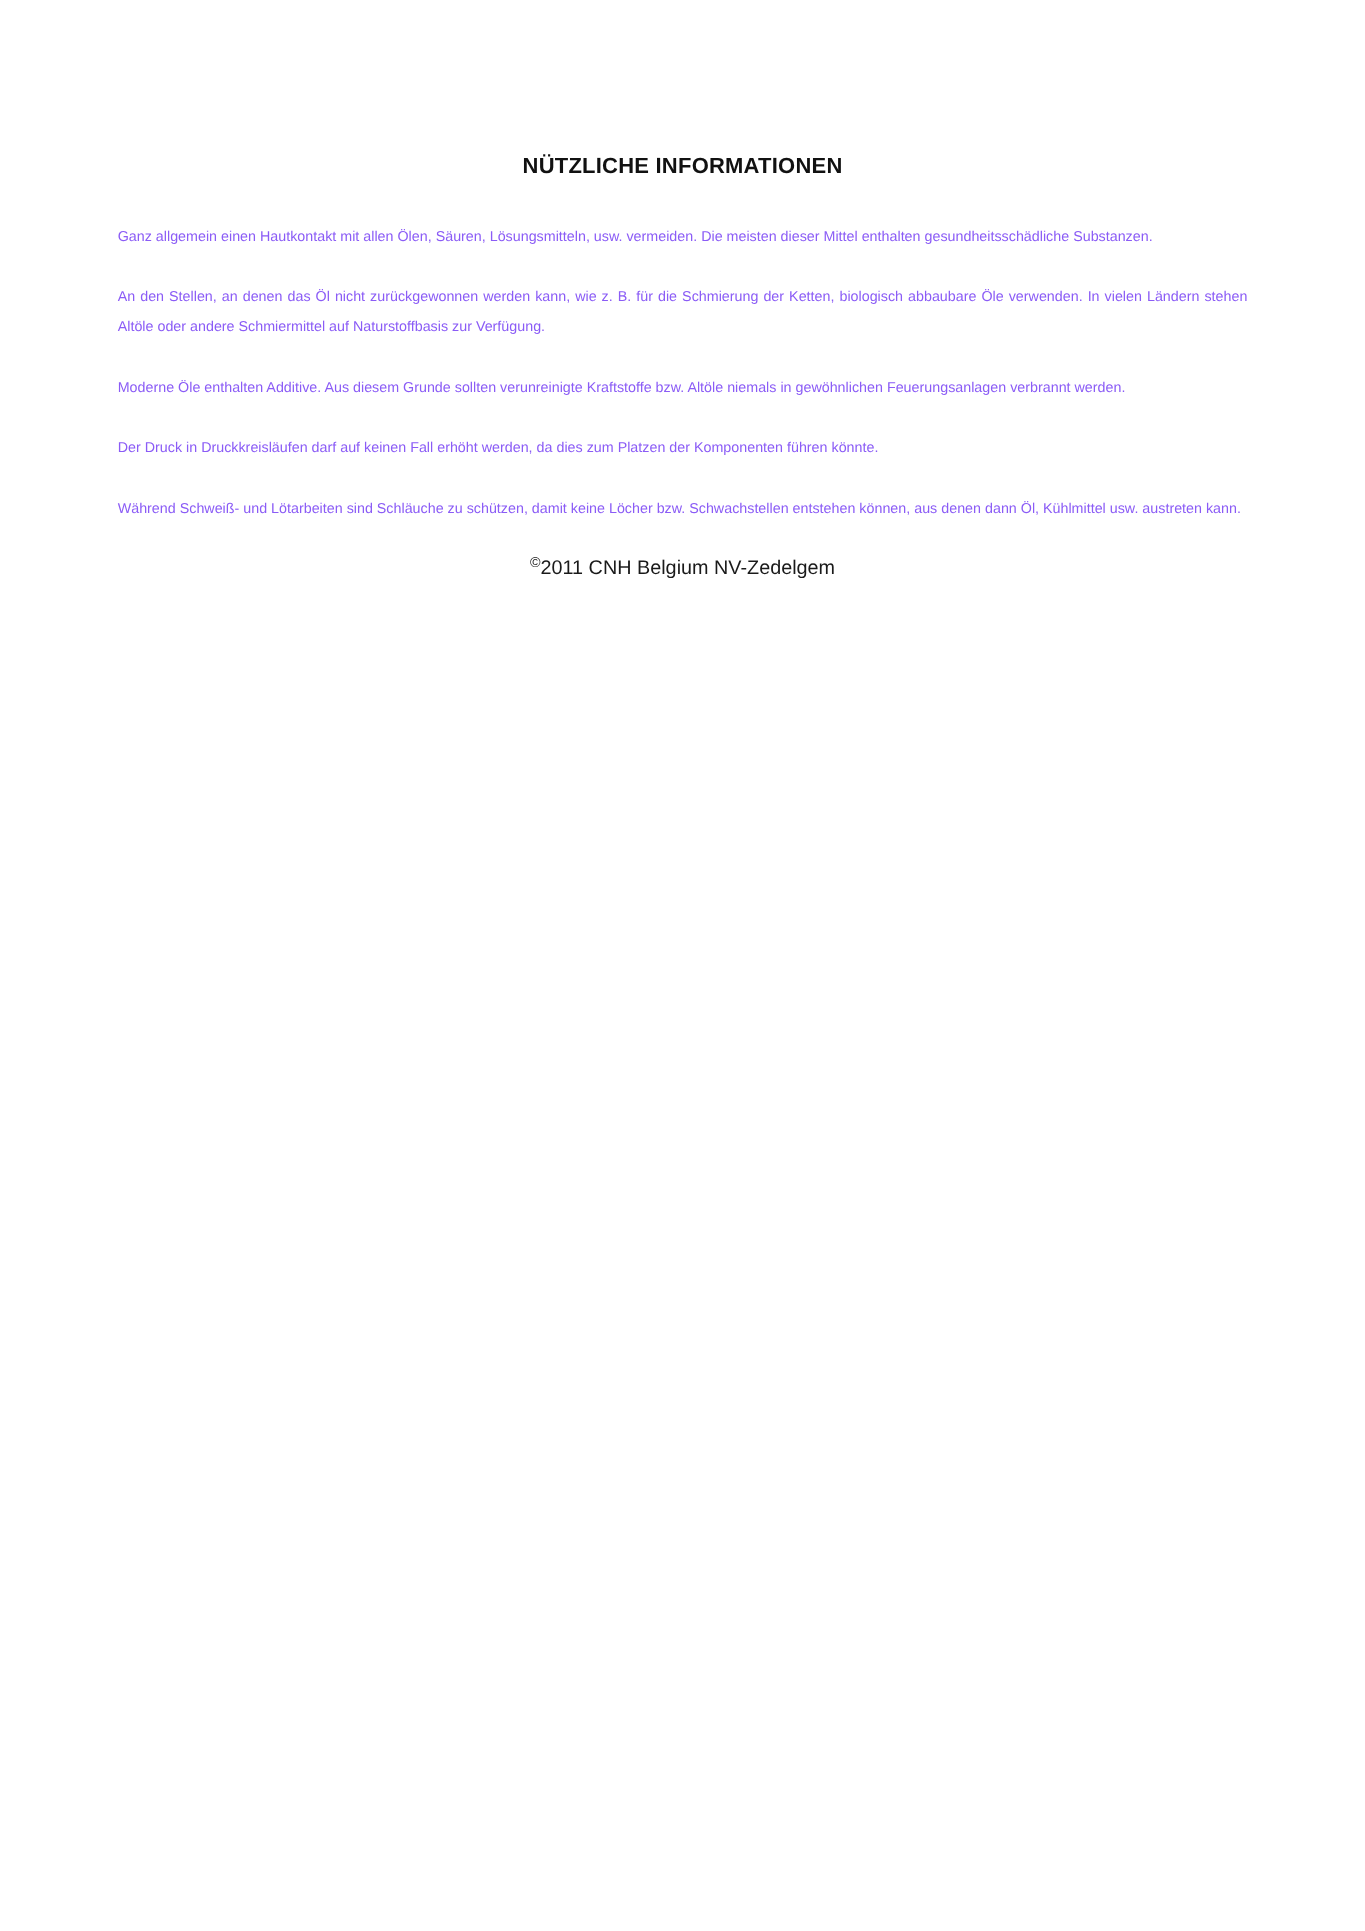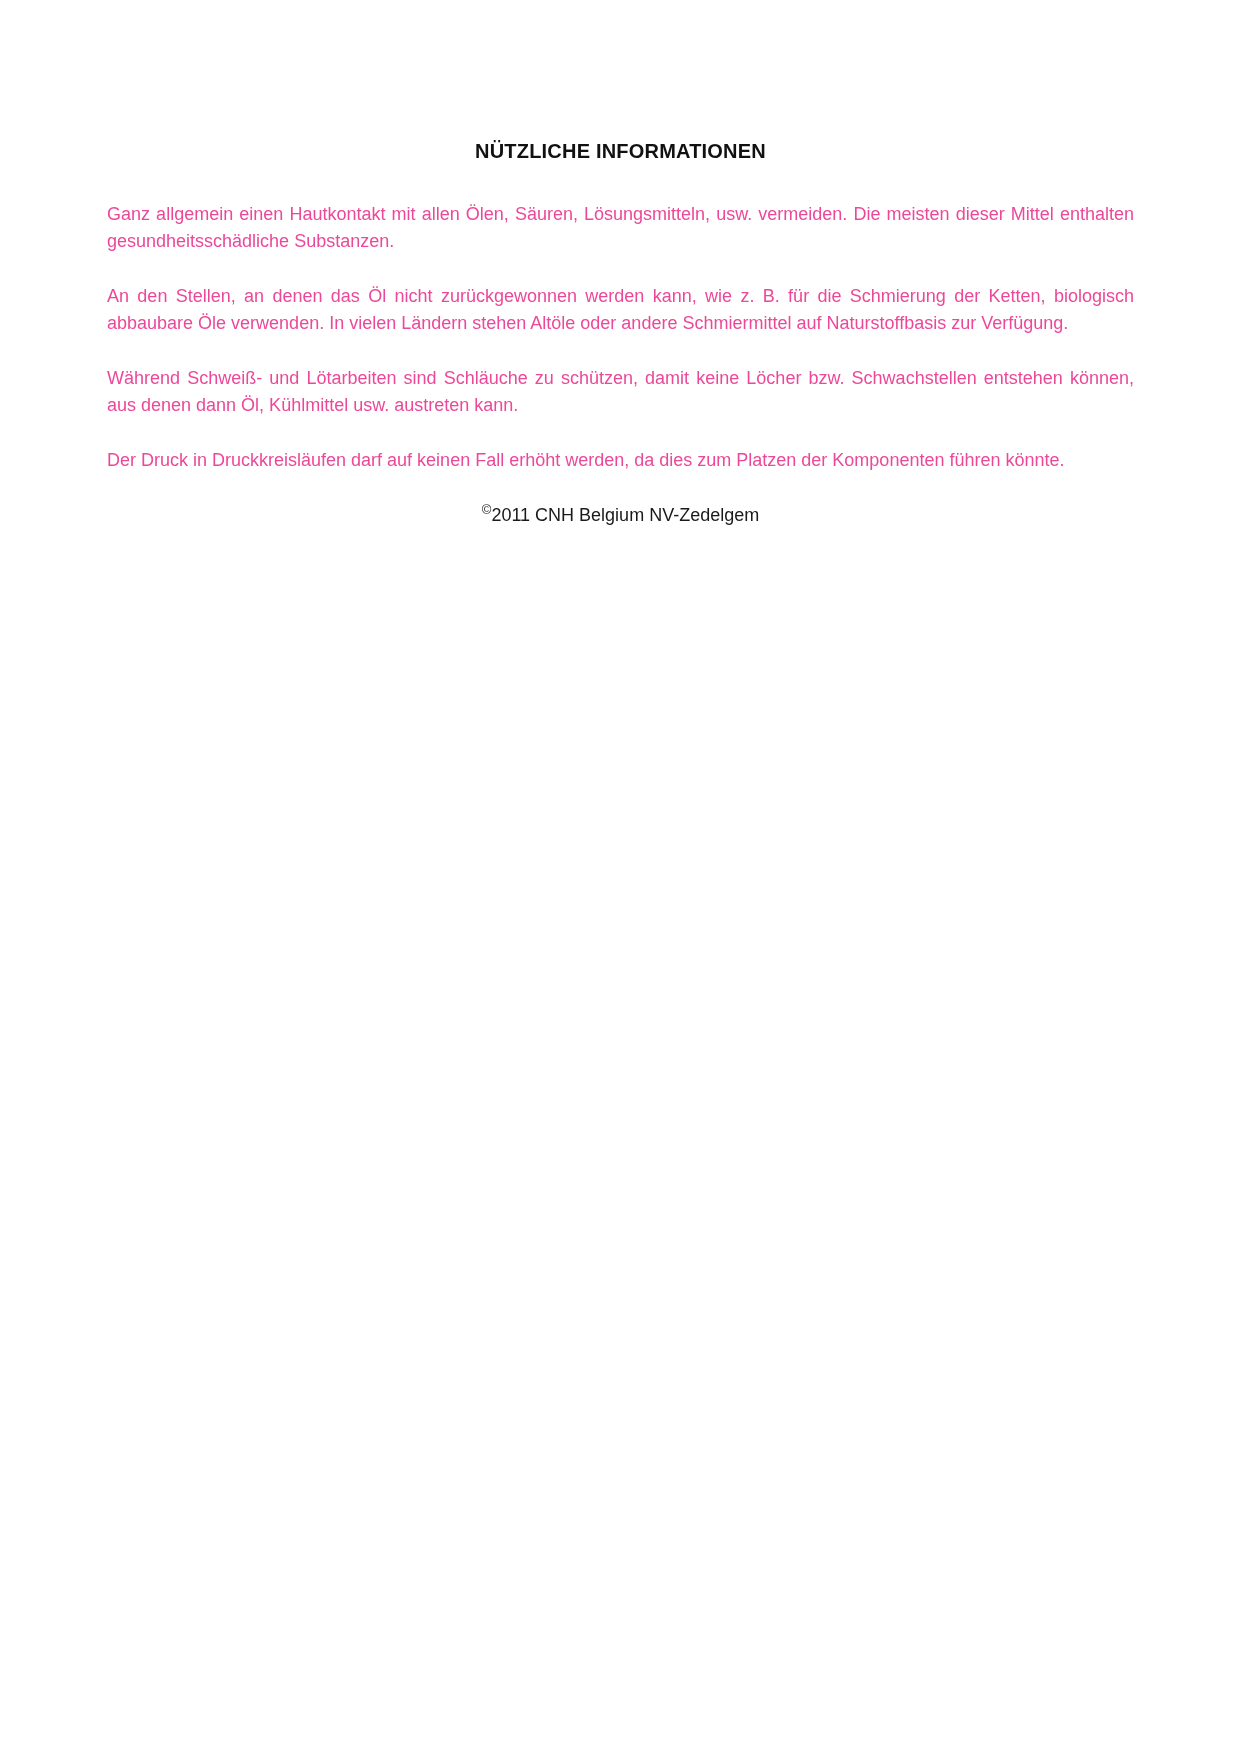--- a/index.html
+++ b/index.html
@@ -19,25 +19,25 @@
   }
   .doc-title {
     font-size: 20px;
     font-weight: bold;
     text-align: center;
     letter-spacing: 0.2px;
     margin: 0 0 38px 0;
     color: #111111;
   }
   .para {
-    font-size: 18px;
+    font-size: 13px;
     line-height: 27px;
     text-align: justify;
     margin: 0 0 28px 0;
-    color: #ec4899;
+    color: #8b5cf6;
   }
   .copyright-line {
     font-size: 18px;
     line-height: 27px;
     text-align: center;
     margin-top: 22px;
     color: #1a1a1a;
   }
   .copyright-line sup {
     font-size: 13px;
@@ -48,21 +48,22 @@
 </head>
 <body>
 
 <div class="page">
   <h1 class="doc-title">NÜTZLICHE INFORMATIONEN</h1>
 
   <p class="para">Ganz allgemein einen Hautkontakt mit allen Ölen, Säuren, Lösungsmitteln, usw. vermeiden. Die meisten dieser Mittel enthalten gesundheitsschädliche Substanzen.</p>
 
   <p class="para">An den Stellen, an denen das Öl nicht zurückgewonnen werden kann, wie z. B. für die Schmierung der Ketten, biologisch abbaubare Öle verwenden. In vielen Ländern stehen Altöle oder andere Schmiermittel auf Naturstoffbasis zur Verfügung.</p>
 
+  <p class="para">Moderne Öle enthalten Additive. Aus diesem Grunde sollten verunreinigte Kraftstoffe bzw. Altöle niemals in gewöhnlichen Feuerungsanlagen verbrannt werden.</p>
+
+  <p class="para">Der Druck in Druckkreisläufen darf auf keinen Fall erhöht werden, da dies zum Platzen der Komponenten führen könnte.</p>
 
   <p class="para">Während Schweiß- und Lötarbeiten sind Schläuche zu schützen, damit keine Löcher bzw. Schwachstellen entstehen können, aus denen dann Öl, Kühlmittel usw. austreten kann.</p>
-
-  <p class="para">Der Druck in Druckkreisläufen darf auf keinen Fall erhöht werden, da dies zum Platzen der Komponenten führen könnte.</p>
 
   <div class="copyright-line">
     <sup>©</sup><span>2011 CNH Belgium NV-Zedelgem</span>
   </div>
 </div>
 
 </body></html>

